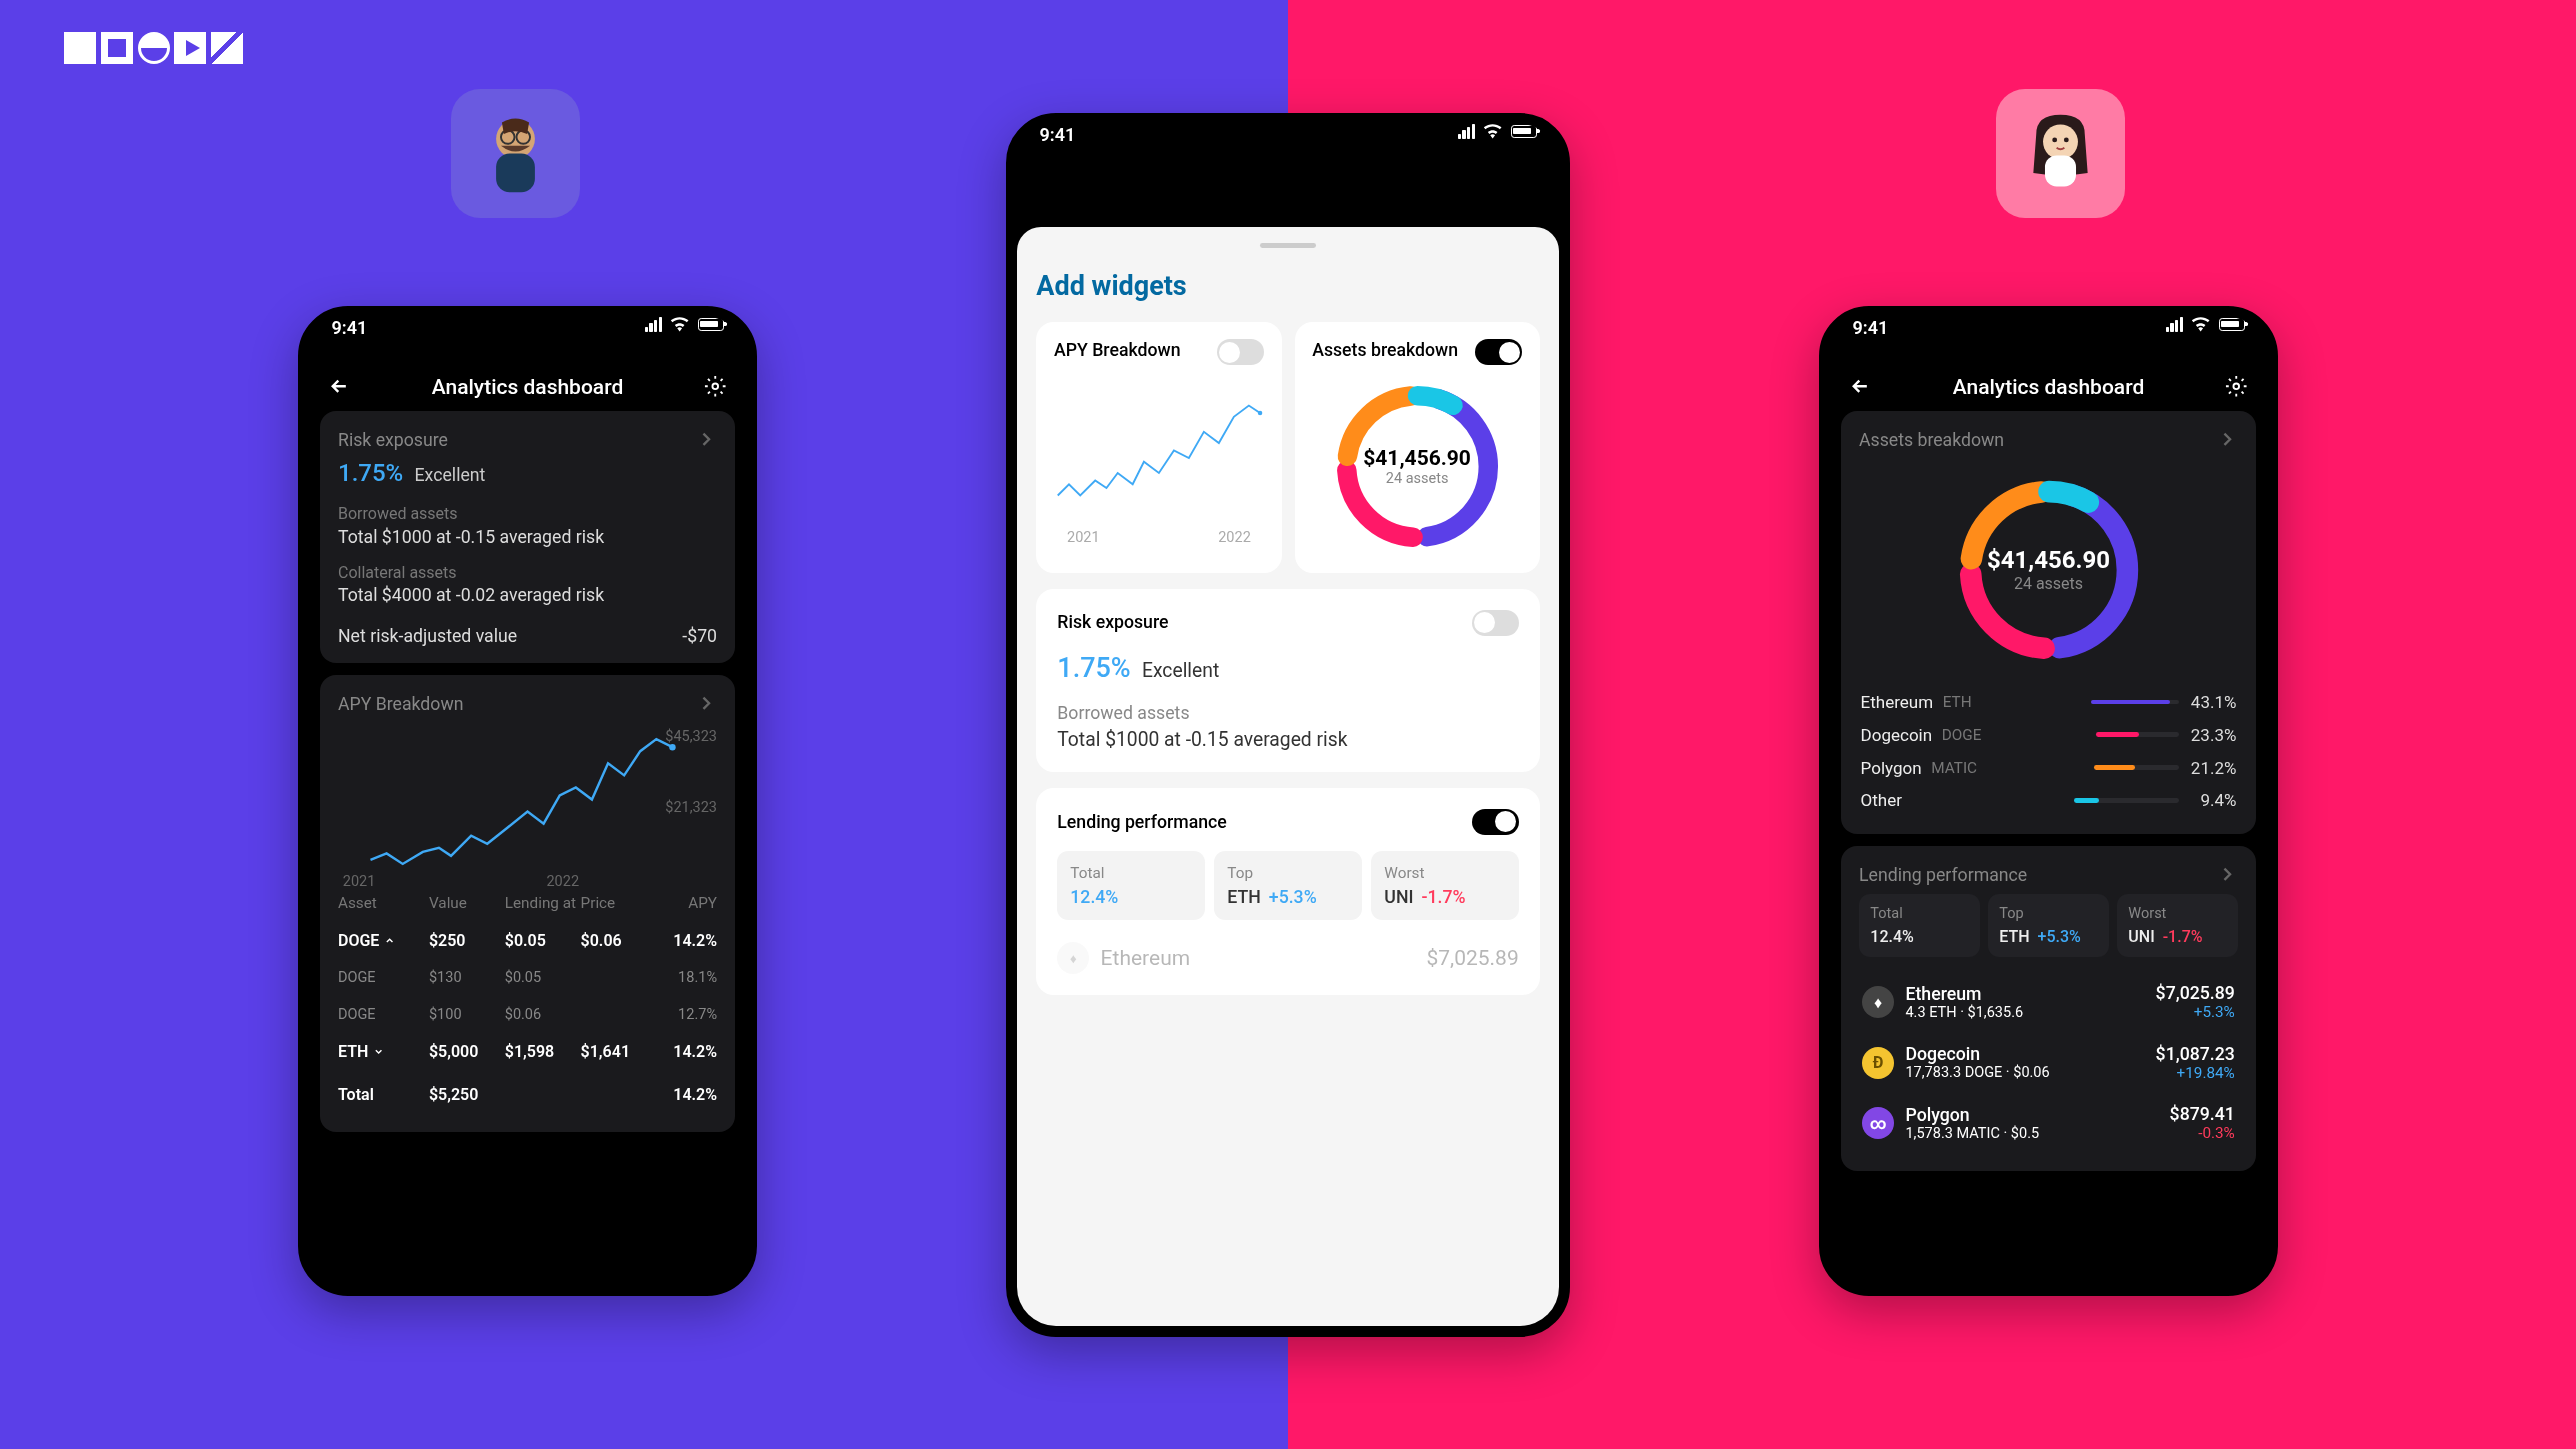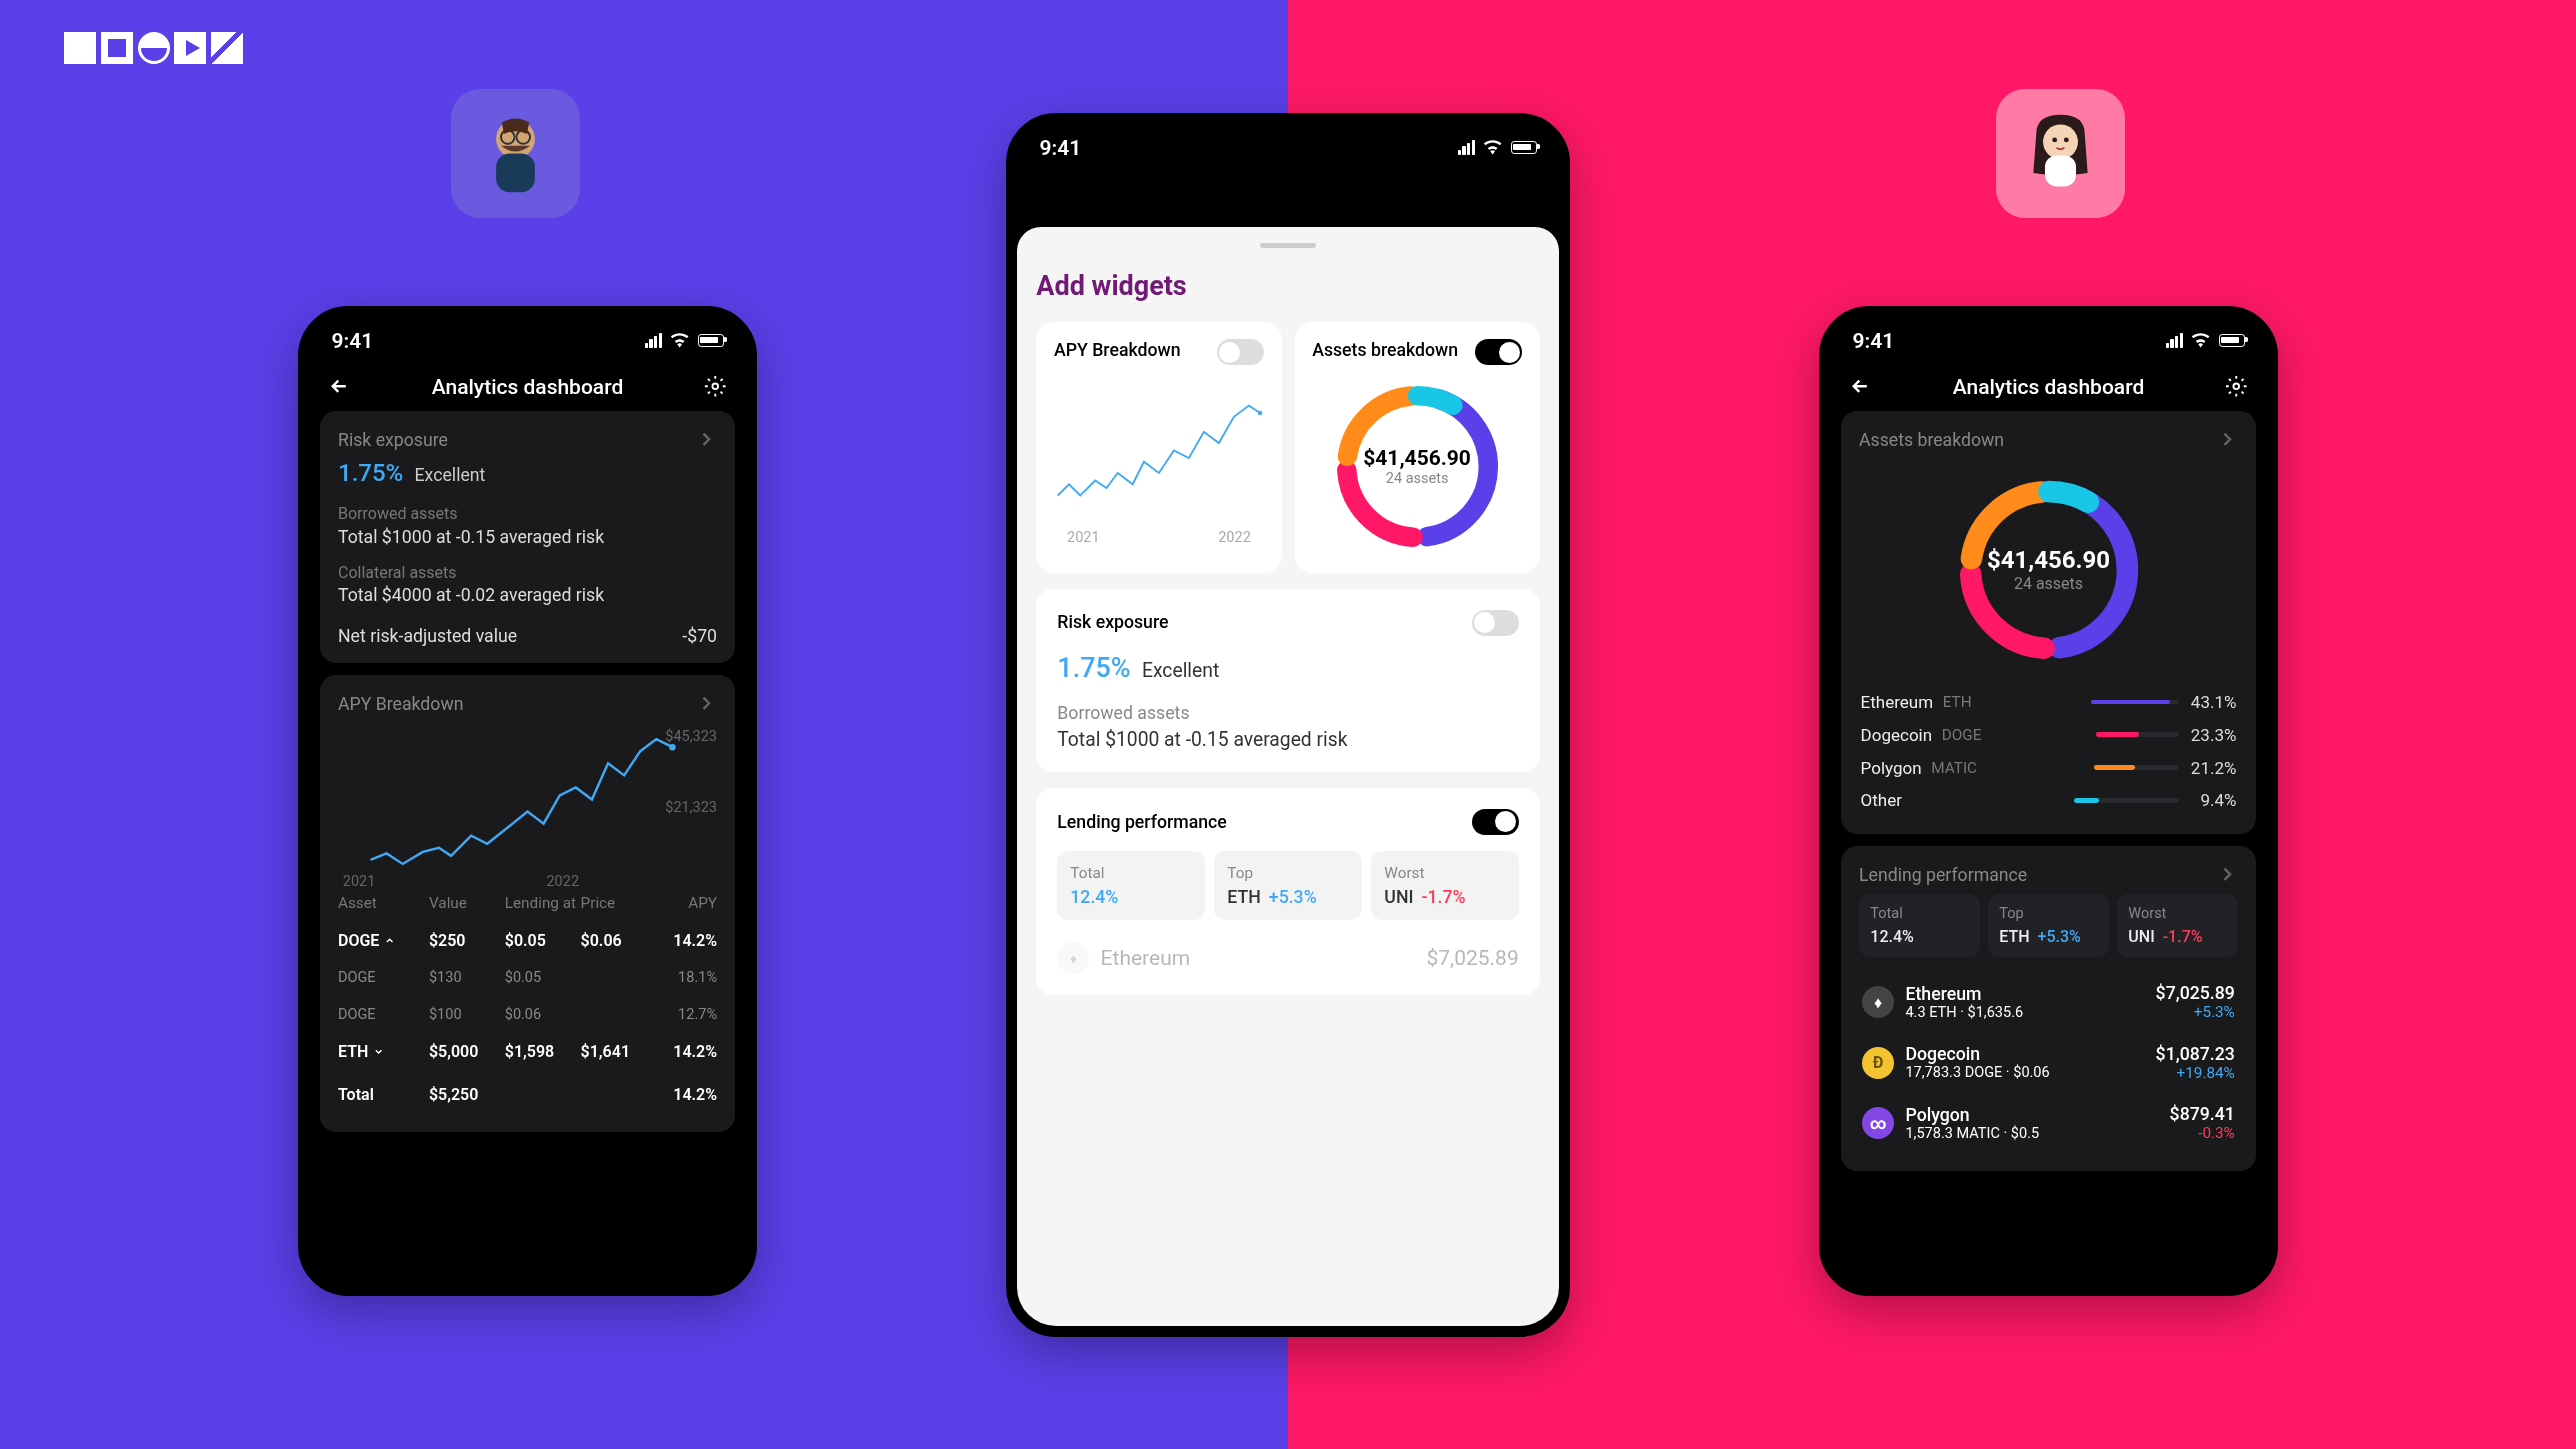--- a/index.html
+++ b/index.html
@@ -19,21 +19,21 @@
 .avatar { position: absolute; width: 129px; height: 129px; border-radius: 29px; display: flex; align-items: center; justify-content: center; font-size: 72px; }
 .avatar-left { top: 89px; left: 451px; background: #6A5AE0; }
 .avatar-right { top: 89px; right: 451px; background: #FF7BA5; }
 .avatar svg { width: 97px; height: 97px; }
 
 .phone { position: absolute; background: #000; border-radius: 50px; border: 11.3px solid #000; overflow: hidden; box-shadow: 0 16px 48px rgba(0,0,0,0.3); }
 .phone-left { width: 459px; height: 990px; top: 306px; left: 298px; }
 .phone-right { width: 459px; height: 990px; top: 306px; right: 298px; }
 .phone-center { width: 564px; height: 1224px; top: 113px; left: 50%; transform: translateX(-50%); }
 
-.statusbar { height: 47px; display: flex; justify-content: space-between; align-items: center; padding: 0 22.5px; color: white; font-size: 21px; font-weight: 600; }
+.statusbar { height: 47px; display: flex; justify-content: space-between; align-items: flex-start; padding: 0 22.5px; color: white; font-size: 18px; font-weight: 600; }
 .statusbar-dark { background: #000; }
 .status-right { display: flex; gap: 8px; align-items: center; }
 .signal { display: flex; gap: 1.6px; align-items: flex-end; }
 .signal-bar { width: 3.2px; background: currentColor; border-radius: 0.8px; }
 .sb1 { height: 5.6px; } .sb2 { height: 8.9px; } .sb3 { height: 12px; } .sb4 { height: 15.3px; }
 .wifi { width: 19.3px; height: 14.5px; }
 .battery { width: 26px; height: 13px; border: 1.6px solid currentColor; border-radius: 3.2px; position: relative; }
 .battery::after { content: ''; position: absolute; width: 17.7px; height: 6.4px; background: currentColor; top: 1.6px; left: 1.6px; border-radius: 0.8px; }
 .battery::before { content: ''; position: absolute; width: 2.4px; height: 4.8px; background: currentColor; right: -4px; top: 2.4px; border-radius: 0 1.6px 1.6px 0; }
 
@@ -69,21 +69,21 @@
 .table-row { display: grid; grid-template-columns: 1.2fr 1fr 1fr 1fr 0.8fr; padding: 9.7px 0; }
 .table-row.main { font-weight: 600; color: #fff; }
 .table-row.sub { color: #888; font-size: 14.5px; }
 .table-row.total { font-weight: 600; color: #fff; padding-top: 14.5px; }
 .asset-name { display: flex; align-items: center; gap: 4.8px; }
 .expand-icon { width: 11.3px; height: 11.3px; }
 .apy-col { text-align: right; }
 
 .sheet { background: #f5f5f5; border-radius: 24px 24px 0 0; margin-top: 56px; height: calc(100% - 103px); padding: 16px 19.3px; overflow: hidden; }
 .sheet-handle { width: 56px; height: 4.8px; background: #ccc; border-radius: 2.4px; margin: 0 auto 22.5px; }
-.sheet-title { font-size: 27px; font-weight: 700; color: #701a75; margin-bottom: 19.3px; }
+.sheet-title { font-size: 27px; font-weight: 700; color: #0369a1; margin-bottom: 19.3px; }
 
 .widget-row { display: flex; gap: 13px; margin-bottom: 16px; }
 .widget { flex: 1; background: #fff; border-radius: 17.7px; padding: 17.7px; position: relative; }
 .widget-head { display: flex; justify-content: space-between; align-items: flex-start; margin-bottom: 13px; }
 .widget-label { font-size: 17.7px; font-weight: 500; color: #000; line-height: 1.3; }
 .toggle { width: 47px; height: 26px; border-radius: 13px; position: relative; }
 .toggle-off { background: #ddd; }
 .toggle-on { background: #000; }
 .toggle-knob { position: absolute; width: 21px; height: 21px; background: #fff; border-radius: 50%; top: 2.4px; }
 .toggle-off .toggle-knob { left: 2.4px; }

